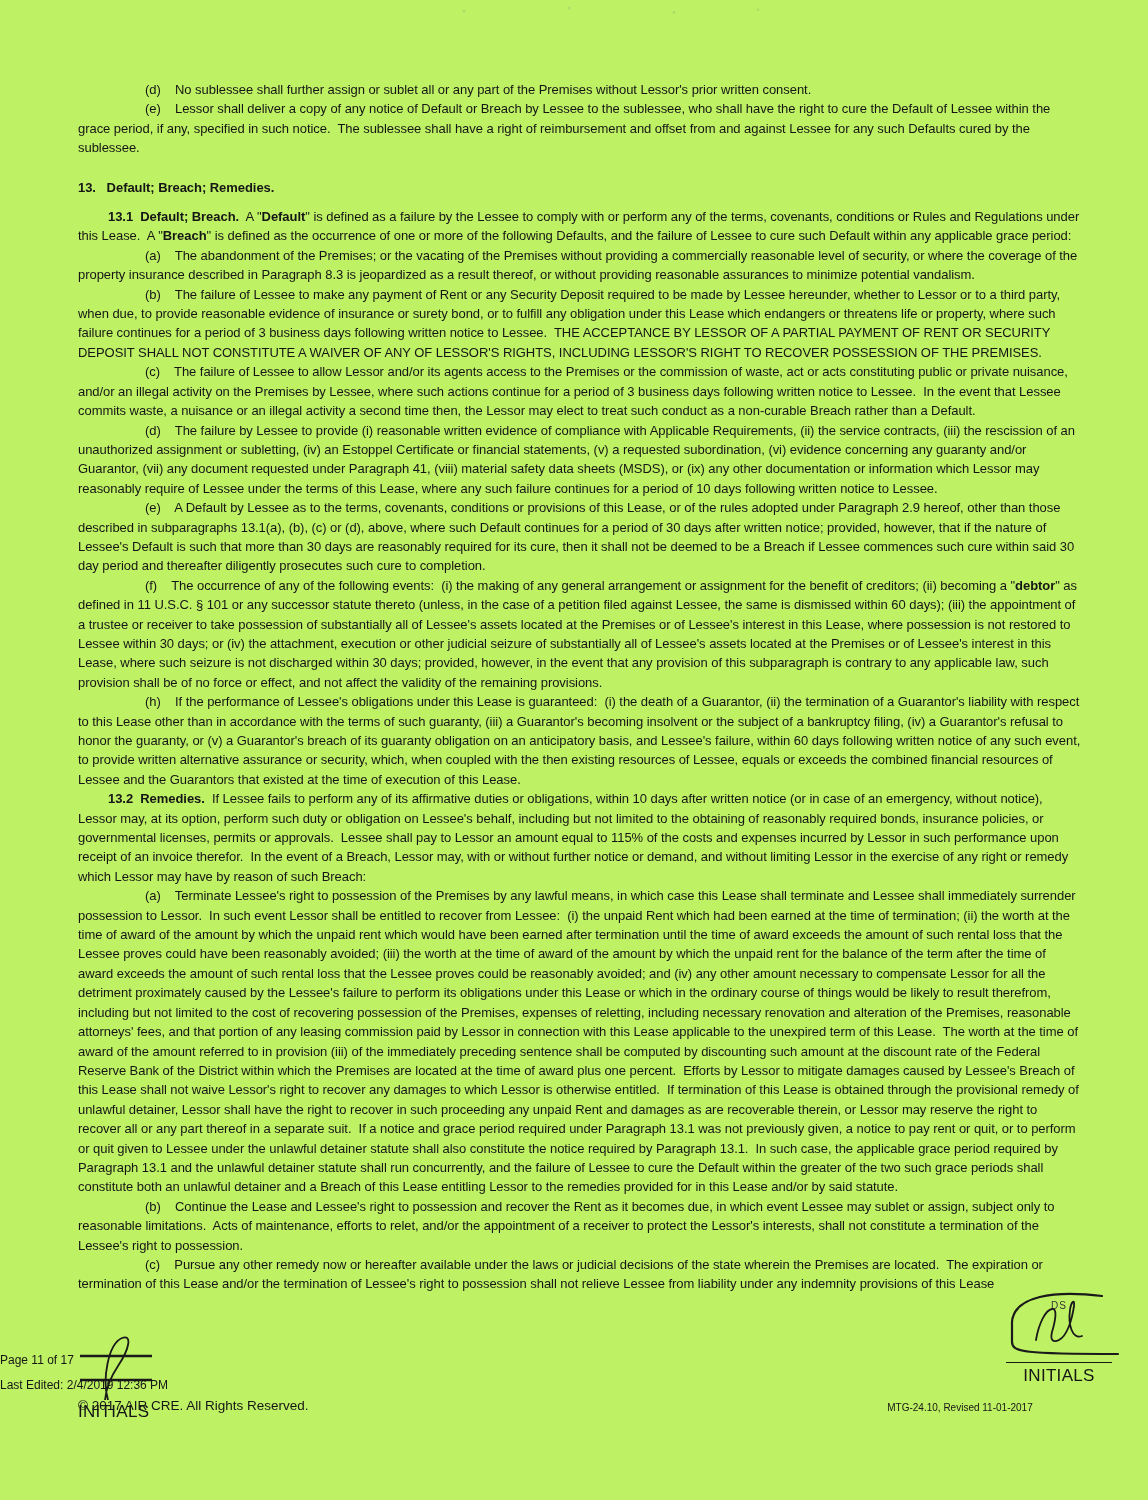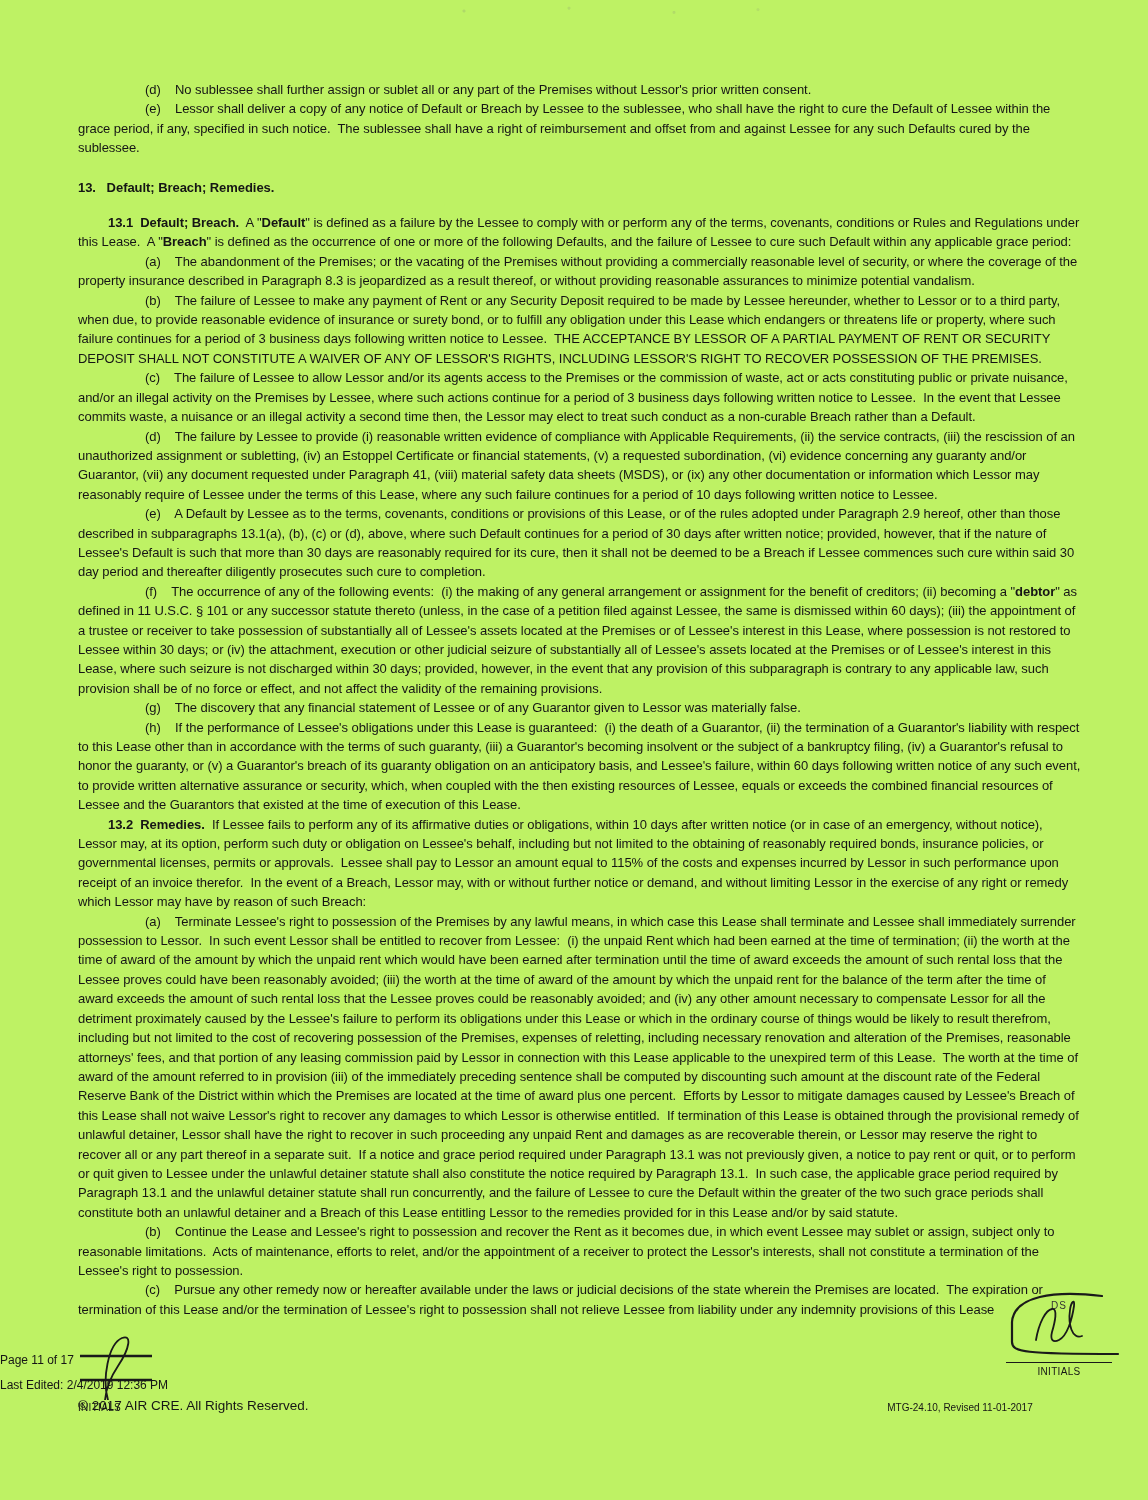--- a/index.html
+++ b/index.html
@@ -15,28 +15,28 @@
       radial-gradient(circle at 70% 60%, rgba(120,120,120,.3) 0 1px, transparent 2px),
       radial-gradient(circle at 90% 40%, rgba(120,120,120,.25) 0 1px, transparent 2px);
     opacity:.6; }
   .doc-body {
     position:absolute; left:78px; top:80px; width:1004px;
     font-size:13px; line-height:19.4px; letter-spacing:-0.05px;
   }
   .para { margin:0; white-space:pre-wrap; text-align:left; }
   .indent-sub { text-indent:67px; }
   .indent-sec { text-indent:30px; }
-  .heading { font-weight:bold; margin-top:20px; margin-bottom:16px; }
+  .heading { font-weight:bold; margin-top:20px; margin-bottom:10px; }
   .bold { font-weight:bold; }
 
   .footer-center { position:absolute; left:0; right:0; top:1348px; text-align:left;
     font-size:12px; line-height:25px; }
   .initials-left { position:absolute; left:78px; top:1334px; width:96px; }
   .initials-left .sig-lines { display:block; }
-  .initials-label { font-size:10px; letter-spacing:.3px; }
+  .initials-label { font-size:17px; letter-spacing:.3px; }
   .initials-left .initials-label { margin-top:2px; }
 
   .initials-right { position:absolute; left:984px; top:1292px; width:150px; text-align:center; }
   .initials-right .hand-mark { display:block; margin-left:6px; }
   .initials-right .rule { width:106px; border-top:1.6px solid #1a1a1a; margin:4px auto 3px auto; }
   .ds-tag { position:absolute; left:1012px; top:1300px; font-size:10px; color:#333; letter-spacing:1px;padding-left:39px; }
 
   .copyright { position:absolute; left:78px; top:1398px; font-size:13.5px; }
   .form-code { position:absolute; left:838px; top:1402px; width:244px; font-size:10px; text-align:center; }
   svg path, svg line { fill:none; stroke:#1a1a1a; }
@@ -51,21 +51,20 @@
       <p class="para indent-sub"><span>(d)    No sublessee shall further assign or sublet all or any part of the Premises without Lessor's prior written consent.</span></p>
       <p class="para indent-sub"><span>(e)    Lessor shall deliver a copy of any notice of Default or Breach by Lessee to the sublessee, who shall have the right to cure the Default of Lessee within the grace period, if any, specified in such notice.  The sublessee shall have a right of reimbursement and offset from and against Lessee for any such Defaults cured by the sublessee.</span></p>
       <p class="para heading"><span class="bold">13.   Default; Breach; Remedies.</span></p>
       <p class="para indent-sec"><span class="bold">13.1  Default; Breach.</span><span>  A "</span><span class="bold">Default</span><span>" is defined as a failure by the Lessee to comply with or perform any of the terms, covenants, conditions or Rules and Regulations under this Lease.  A "</span><span class="bold">Breach</span><span>" is defined as the occurrence of one or more of the following Defaults, and the failure of Lessee to cure such Default within any applicable grace period:</span></p>
       <p class="para indent-sub"><span>(a)    The abandonment of the Premises; or the vacating of the Premises without providing a commercially reasonable level of security, or where the coverage of the property insurance described in Paragraph 8.3 is jeopardized as a result thereof, or without providing reasonable assurances to minimize potential vandalism.</span></p>
       <p class="para indent-sub"><span>(b)    The failure of Lessee to make any payment of Rent or any Security Deposit required to be made by Lessee hereunder, whether to Lessor or to a third party, when due, to provide reasonable evidence of insurance or surety bond, or to fulfill any obligation under this Lease which endangers or threatens life or property, where such failure continues for a period of 3 business days following written notice to Lessee.  THE ACCEPTANCE BY LESSOR OF A PARTIAL PAYMENT OF RENT OR SECURITY DEPOSIT SHALL NOT CONSTITUTE A WAIVER OF ANY OF LESSOR'S RIGHTS, INCLUDING LESSOR'S RIGHT TO RECOVER POSSESSION OF THE PREMISES.</span></p>
       <p class="para indent-sub"><span>(c)    The failure of Lessee to allow Lessor and/or its agents access to the Premises or the commission of waste, act or acts constituting public or private nuisance, and/or an illegal activity on the Premises by Lessee, where such actions continue for a period of 3 business days following written notice to Lessee.  In the event that Lessee commits waste, a nuisance or an illegal activity a second time then, the Lessor may elect to treat such conduct as a non-curable Breach rather than a Default.</span></p>
       <p class="para indent-sub"><span>(d)    The failure by Lessee to provide (i) reasonable written evidence of compliance with Applicable Requirements, (ii) the service contracts, (iii) the rescission of an unauthorized assignment or subletting, (iv) an Estoppel Certificate or financial statements, (v) a requested subordination, (vi) evidence concerning any guaranty and/or Guarantor, (vii) any document requested under Paragraph 41, (viii) material safety data sheets (MSDS), or (ix) any other documentation or information which Lessor may reasonably require of Lessee under the terms of this Lease, where any such failure continues for a period of 10 days following written notice to Lessee.</span></p>
       <p class="para indent-sub"><span>(e)    A Default by Lessee as to the terms, covenants, conditions or provisions of this Lease, or of the rules adopted under Paragraph 2.9 hereof, other than those described in subparagraphs 13.1(a), (b), (c) or (d), above, where such Default continues for a period of 30 days after written notice; provided, however, that if the nature of Lessee's Default is such that more than 30 days are reasonably required for its cure, then it shall not be deemed to be a Breach if Lessee commences such cure within said 30 day period and thereafter diligently prosecutes such cure to completion.</span></p>
       <p class="para indent-sub"><span>(f)    The occurrence of any of the following events:  (i) the making of any general arrangement or assignment for the benefit of creditors; (ii) becoming a "</span><span class="bold">debtor</span><span>" as defined in 11 U.S.C. § 101 or any successor statute thereto (unless, in the case of a petition filed against Lessee, the same is dismissed within 60 days); (iii) the appointment of a trustee or receiver to take possession of substantially all of Lessee's assets located at the Premises or of Lessee's interest in this Lease, where possession is not restored to Lessee within 30 days; or (iv) the attachment, execution or other judicial seizure of substantially all of Lessee's assets located at the Premises or of Lessee's interest in this Lease, where such seizure is not discharged within 30 days; provided, however, in the event that any provision of this subparagraph is contrary to any applicable law, such provision shall be of no force or effect, and not affect the validity of the remaining provisions.</span></p>
-      <p class="para indent-sub"><span>(g)    The discovery that any financial statement of Lessee or of any Guarantor given to Lessor was materially false.</span></p>
       <p class="para indent-sub"><span>(h)    If the performance of Lessee's obligations under this Lease is guaranteed:  (i) the death of a Guarantor, (ii) the termination of a Guarantor's liability with respect to this Lease other than in accordance with the terms of such guaranty, (iii) a Guarantor's becoming insolvent or the subject of a bankruptcy filing, (iv) a Guarantor's refusal to honor the guaranty, or (v) a Guarantor's breach of its guaranty obligation on an anticipatory basis, and Lessee's failure, within 60 days following written notice of any such event, to provide written alternative assurance or security, which, when coupled with the then existing resources of Lessee, equals or exceeds the combined financial resources of Lessee and the Guarantors that existed at the time of execution of this Lease.</span></p>
       <p class="para indent-sec"><span class="bold">13.2  Remedies.</span><span>  If Lessee fails to perform any of its affirmative duties or obligations, within 10 days after written notice (or in case of an emergency, without notice), Lessor may, at its option, perform such duty or obligation on Lessee's behalf, including but not limited to the obtaining of reasonably required bonds, insurance policies, or governmental licenses, permits or approvals.  Lessee shall pay to Lessor an amount equal to 115% of the costs and expenses incurred by Lessor in such performance upon receipt of an invoice therefor.  In the event of a Breach, Lessor may, with or without further notice or demand, and without limiting Lessor in the exercise of any right or remedy which Lessor may have by reason of such Breach:</span></p>
       <p class="para indent-sub"><span>(a)    Terminate Lessee's right to possession of the Premises by any lawful means, in which case this Lease shall terminate and Lessee shall immediately surrender possession to Lessor.  In such event Lessor shall be entitled to recover from Lessee:  (i) the unpaid Rent which had been earned at the time of termination; (ii) the worth at the time of award of the amount by which the unpaid rent which would have been earned after termination until the time of award exceeds the amount of such rental loss that the Lessee proves could have been reasonably avoided; (iii) the worth at the time of award of the amount by which the unpaid rent for the balance of the term after the time of award exceeds the amount of such rental loss that the Lessee proves could be reasonably avoided; and (iv) any other amount necessary to compensate Lessor for all the detriment proximately caused by the Lessee's failure to perform its obligations under this Lease or which in the ordinary course of things would be likely to result therefrom, including but not limited to the cost of recovering possession of the Premises, expenses of reletting, including necessary renovation and alteration of the Premises, reasonable attorneys' fees, and that portion of any leasing commission paid by Lessor in connection with this Lease applicable to the unexpired term of this Lease.  The worth at the time of award of the amount referred to in provision (iii) of the immediately preceding sentence shall be computed by discounting such amount at the discount rate of the Federal Reserve Bank of the District within which the Premises are located at the time of award plus one percent.  Efforts by Lessor to mitigate damages caused by Lessee's Breach of this Lease shall not waive Lessor's right to recover any damages to which Lessor is otherwise entitled.  If termination of this Lease is obtained through the provisional remedy of unlawful detainer, Lessor shall have the right to recover in such proceeding any unpaid Rent and damages as are recoverable therein, or Lessor may reserve the right to recover all or any part thereof in a separate suit.  If a notice and grace period required under Paragraph 13.1 was not previously given, a notice to pay rent or quit, or to perform or quit given to Lessee under the unlawful detainer statute shall also constitute the notice required by Paragraph 13.1.  In such case, the applicable grace period required by Paragraph 13.1 and the unlawful detainer statute shall run concurrently, and the failure of Lessee to cure the Default within the greater of the two such grace periods shall constitute both an unlawful detainer and a Breach of this Lease entitling Lessor to the remedies provided for in this Lease and/or by said statute.</span></p>
       <p class="para indent-sub"><span>(b)    Continue the Lease and Lessee's right to possession and recover the Rent as it becomes due, in which event Lessee may sublet or assign, subject only to reasonable limitations.  Acts of maintenance, efforts to relet, and/or the appointment of a receiver to protect the Lessor's interests, shall not constitute a termination of the Lessee's right to possession.</span></p>
       <p class="para indent-sub"><span>(c)    Pursue any other remedy now or hereafter available under the laws or judicial decisions of the state wherein the Premises are located.  The expiration or termination of this Lease and/or the termination of Lessee's right to possession shall not relieve Lessee from liability under any indemnity provisions of this Lease</span></p>
     </div>
 
   <div class="initials-left">
     <svg class="sig-lines" width="96" height="66" viewBox="0 0 96 66">
       <line x1="2" y1="22" x2="74" y2="22" stroke-width="2.4"></line>

